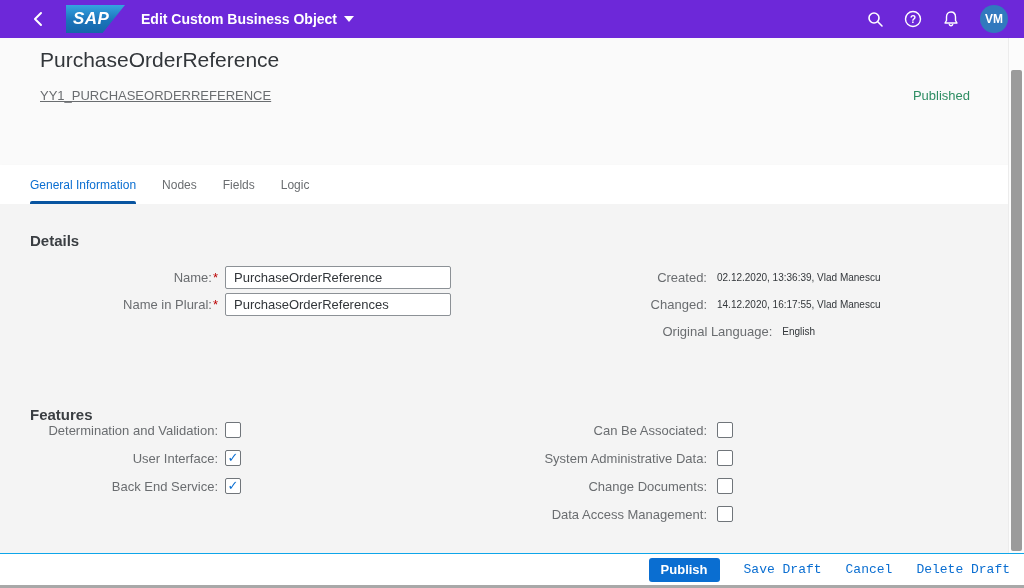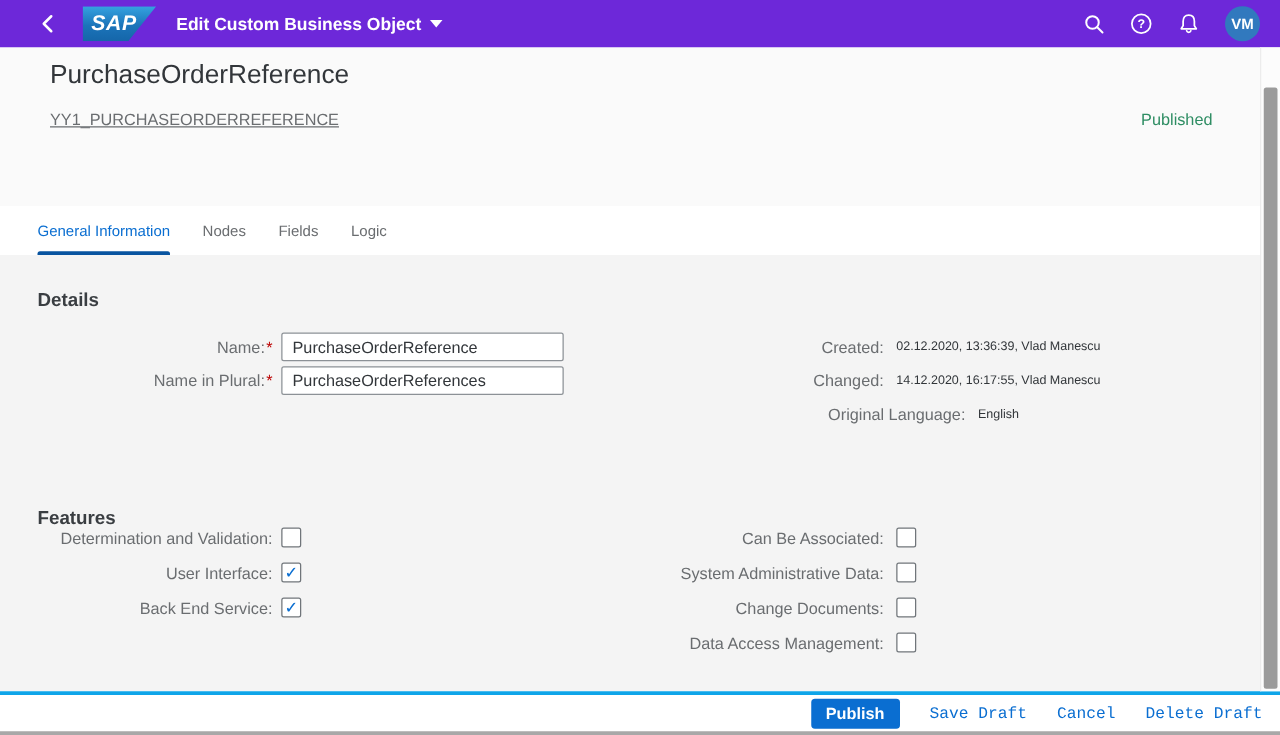--- a/index.html
+++ b/index.html
@@ -60,21 +60,21 @@
   .txt-input { width:226px; height:23px; border:1px solid #8c9196; border-radius:2px; background:#fff;
                font-family:inherit; font-size:13px; color:#32363a; padding:0 8px; }
   .val { font-size:10px; color:#32363a; }
 
   .cb { width:16px; height:16px; background:#fff; border:1px solid #70757a; border-radius:2px;
         display:flex; align-items:center; justify-content:center; cursor:pointer; }
   .cb.checked::after { content:"\2713"; color:#0a6ed1; font-size:13px; font-weight:bold; line-height:14px; }
 
   
   .footer { position:absolute; top:553px; left:0; right:0; height:32px; background:#fff;
-            border-top:3px solid #0ea5e9; display:flex; align-items:center;
+            border-top:1px solid #0ea5e9; display:flex; align-items:center;
             justify-content:flex-end; gap:24px; padding-right:14px; }
   .btn-primary { height:24px; padding:0 12px; background:#0a6ed1; color:#fff; font-weight:bold;
                  font-size:13px; border:none; border-radius:3px; font-family:inherit; cursor:pointer; }
   .btn-text { background:none; border:none; color:#0a6ed1; font-size:13px; font-family:Liberation Mono, monospace; cursor:pointer; padding:0; }
 
   
   .vscroll { position:absolute; top:38px; right:0; width:16px; height:515px; background:#fcfcfc;
              border-left:1px solid #ececec; }
   .vthumb { position:absolute; top:32px; left:2px; width:11px; height:481px; background:#9b9b9b; border-radius:2px; }
   .hscroll { position:absolute; top:585px; left:0; right:0; height:3px; background:#a8a8a8; }

